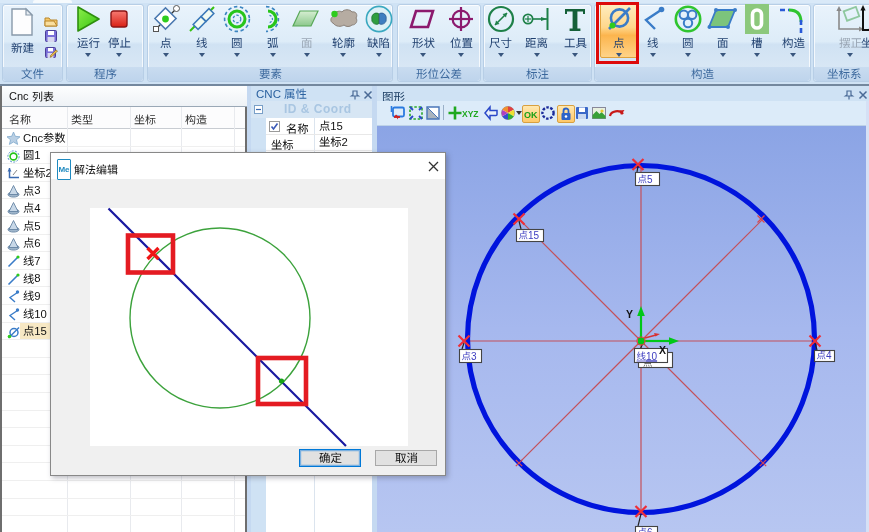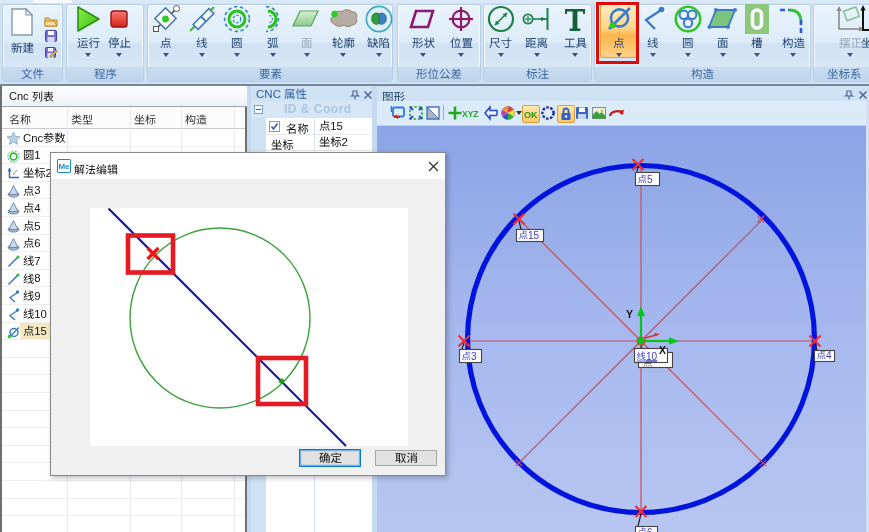--- a/index.html
+++ b/index.html
@@ -936,21 +936,21 @@
       <rect x="261" y="212" width="6.5" height="6.5" fill="#00c818"></rect>
       <circle cx="264" cy="215" r="4" fill="none" stroke="#e04040" stroke-width="1.2"></circle>
       <line x1="268" y1="212" x2="279" y2="209" stroke="#d83030" stroke-width="1.4"></line>
       <path d="M283 208 l-6-1 1.5 3.5z" fill="#d83030"></path>
       <text x="249" y="192" font-family="Liberation Sans" font-size="10.5" font-weight="bold" fill="#111">Y</text>
       <text x="282" y="228" font-family="Liberation Sans" font-size="10.5" font-weight="bold" fill="#111">X</text>
     </svg>
   </div>
 <div class="abs" style="left:50px;top:152px;width:396px;height:324px;background:#f0f0f0;border:1px solid #888;box-sizing:border-box;z-index:50;box-shadow:2px 2px 5px rgba(60,60,80,.35);">
     <div class="abs" style="left:0;top:0;width:394px;height:26px;background:#fff;"></div>
-    <div class="abs" style="left:6px;top:6px;width:14px;height:14px;background:#fff;border:1.5px solid #1f8ac0;box-sizing:border-box;border-radius:1px;color:#1f8ac0;font-size:8px;font-weight:bold;display:flex;align-items:center;justify-content:center;">Me</div>
+    <div class="abs" style="left:6px;top:6px;width:14px;height:21px;background:#fff;border:1.5px solid #1f8ac0;box-sizing:border-box;border-radius:1px;color:#1f8ac0;font-size:8px;font-weight:bold;display:flex;align-items:center;justify-content:center;">Me</div>
     <div class="abs" style="left:23px;top:8px;"><svg style="width:44.0px;height:11.00px;" viewBox="0 -880 4000 1000" fill="#111" preserveAspectRatio="xMinYMid">
         <use href="#u89e3"></use>
         <use href="#u6cd5" transform="translate(1000,0)"></use>
         <use href="#u7f16" transform="translate(2000,0)"></use>
         <use href="#u8f91" transform="translate(3000,0)"></use>
       </svg></div>
     <svg class="abs" style="left:377px;top:8px" width="11" height="11" viewBox="0 0 11 11">
       <path d="M1 1 L10 10 M10 1 L1 10" stroke="#333" stroke-width="1.3"></path>
     </svg>
     <svg class="abs" style="left:39px;top:55px" width="318" height="238" viewBox="0 0 318 238">

